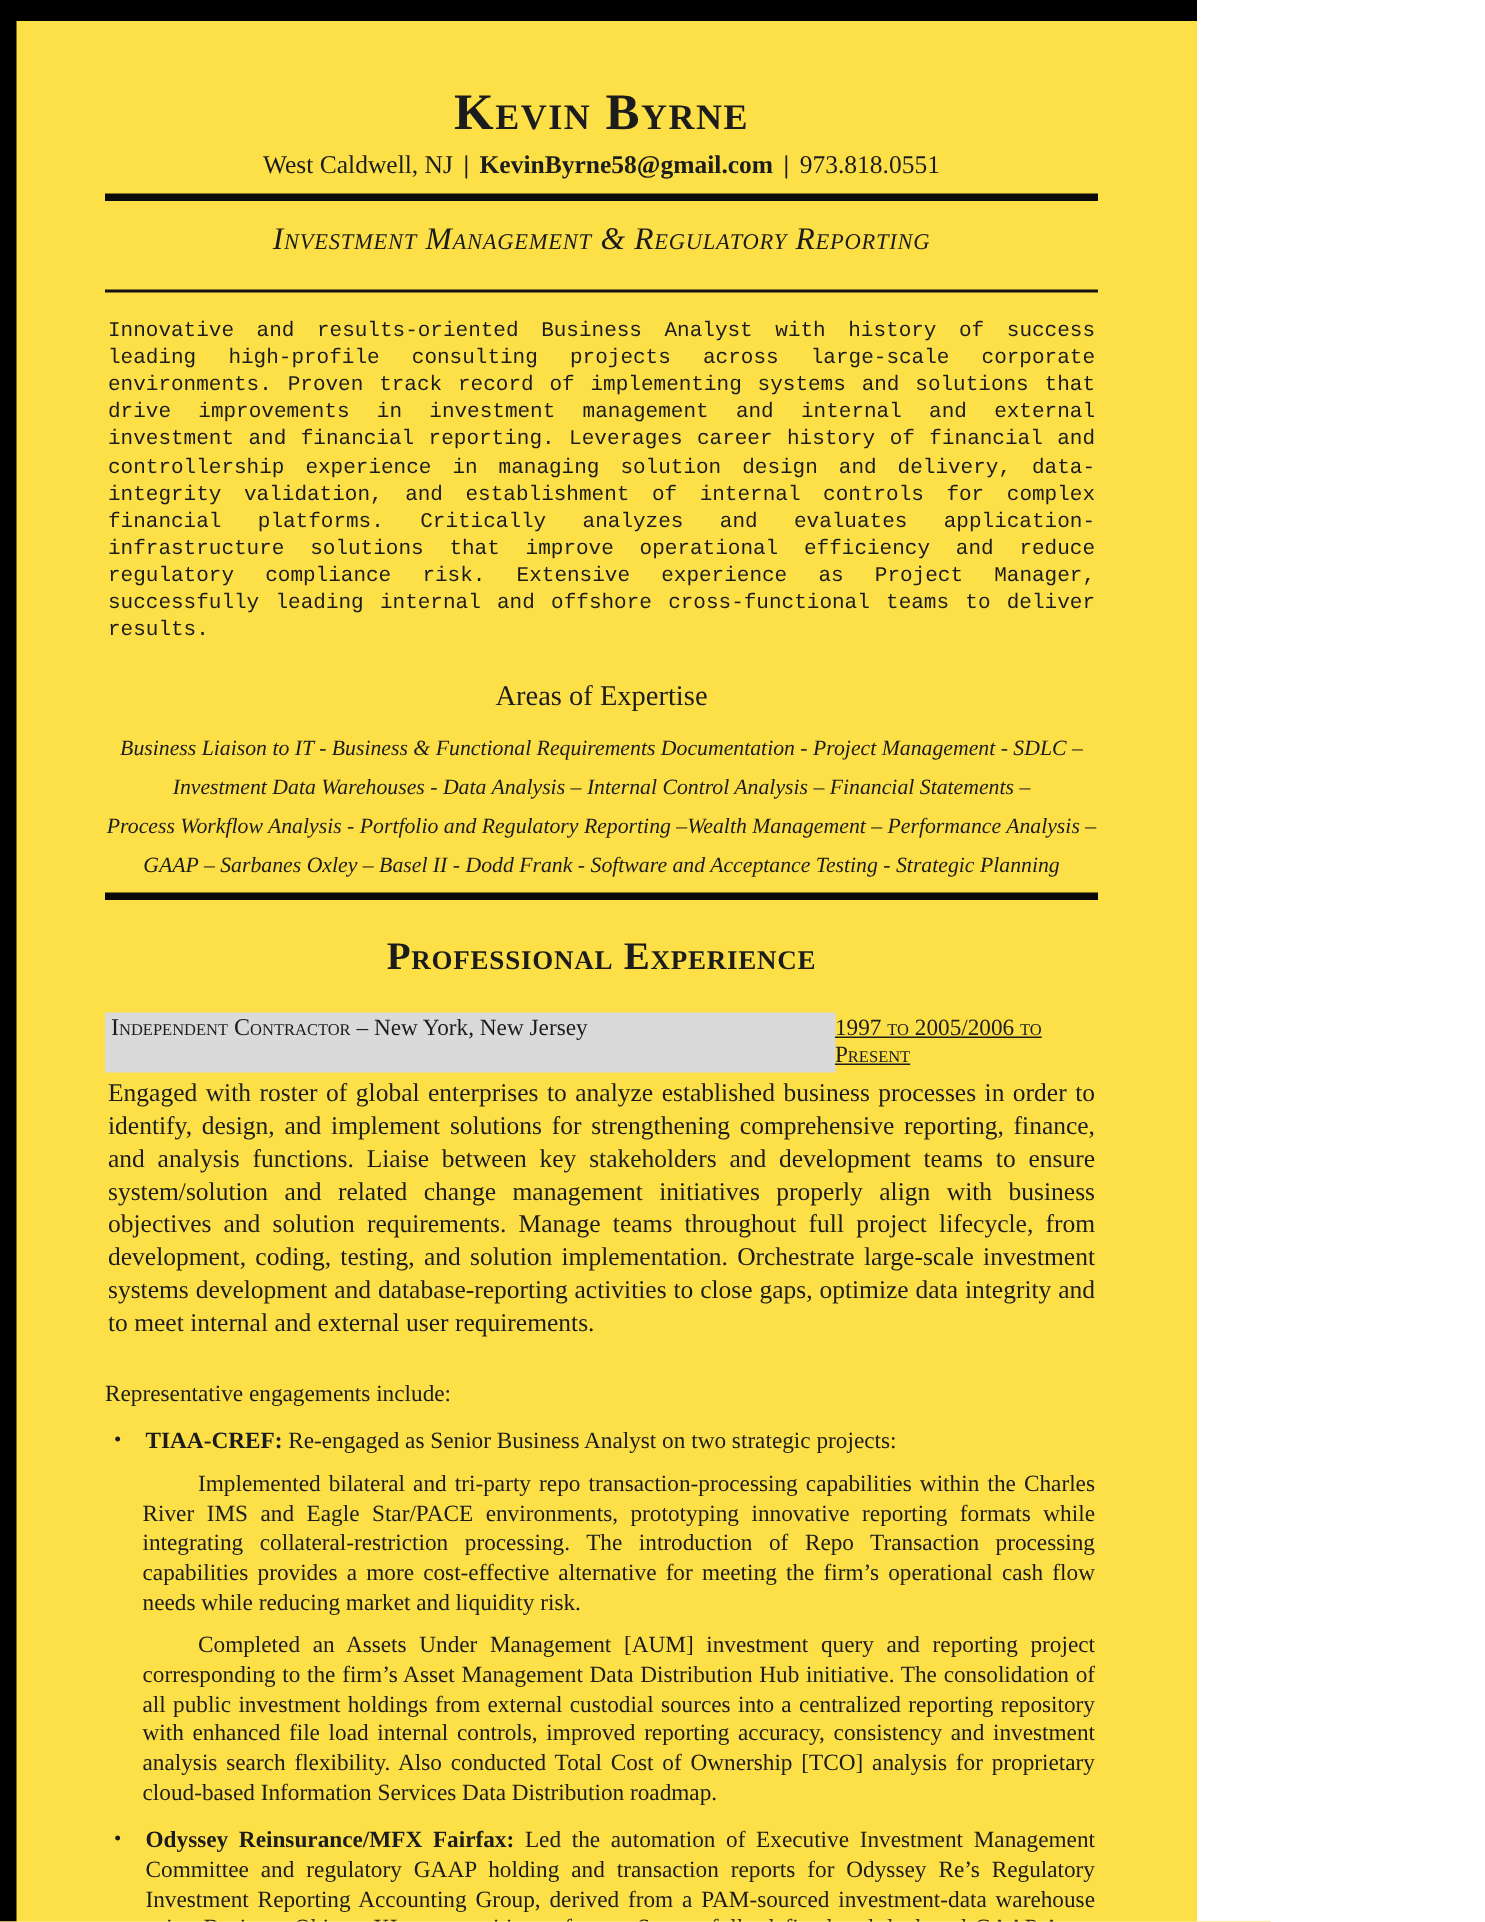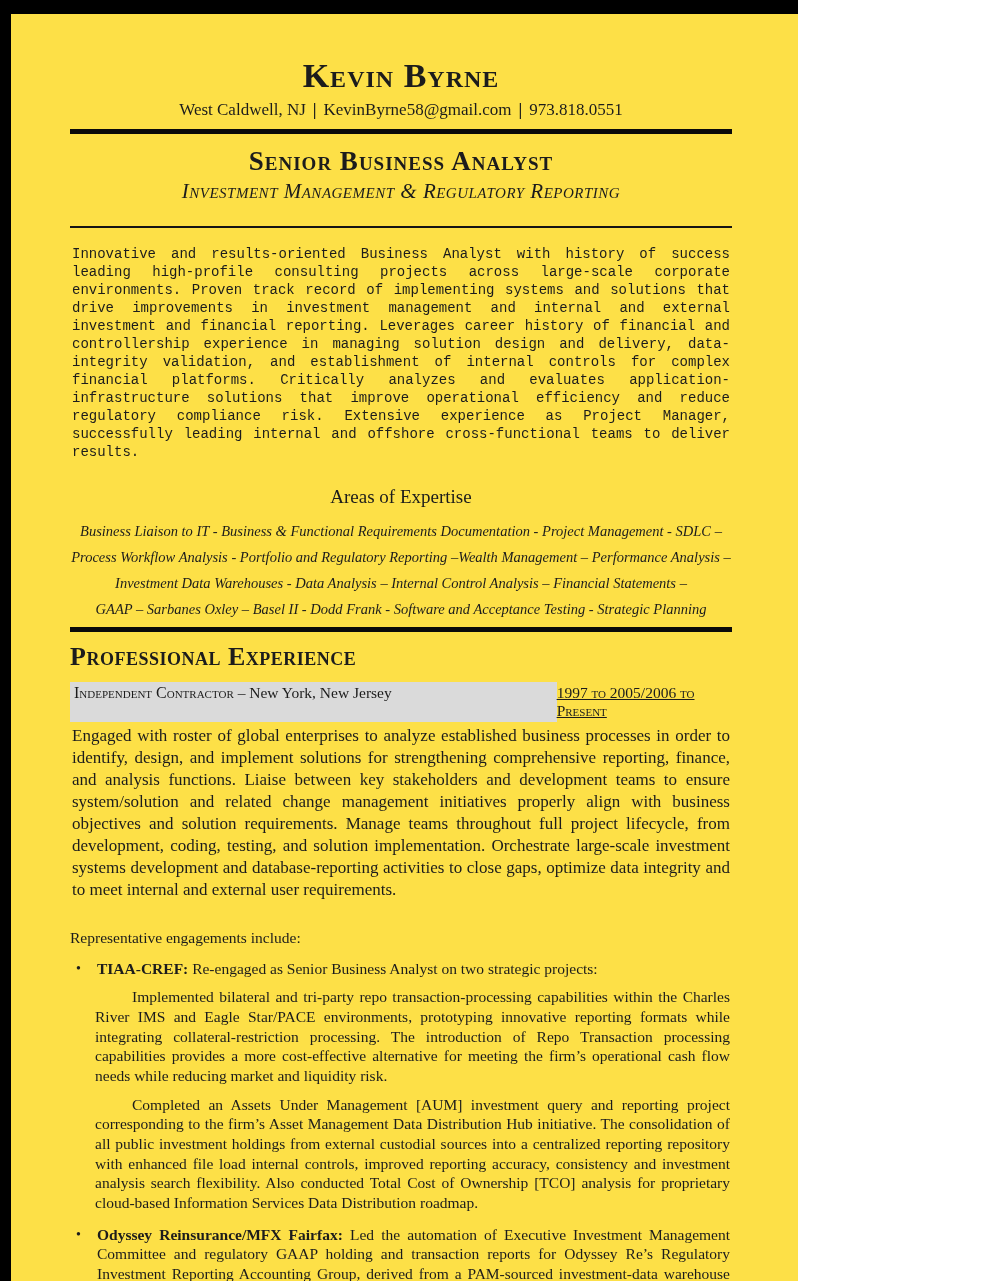--- a/index.html
+++ b/index.html
@@ -15,21 +15,21 @@
   }
   .scan-bar-top { position: absolute; top: 0; left: 0; width: 990px; height: 14px; background: #000; }
   .scan-bar-left { position: absolute; top: 0; left: 0; width: 11px; height: 1281px; background: #000; }
   .content { position: relative; padding: 56px 66px 0 70px; }
 
   .name {
     text-align: center; font-size: 34px; font-weight: bold;
     font-variant: small-caps; letter-spacing: 1px; margin: 0; line-height: 1.15;
   }
   .contact { text-align: center; font-size: 17px; margin: 5px 0 0; }
-  .contact .email { font-weight: normal; }
+  .contact .email { font-weight: bold; }
   .contact .sep { margin: 0 7px; font-weight: bold; }
 
   .rule-thick { height: 5px; background: #0a0a0a; margin-top: 9px; }
 
   .title-block { border-bottom: 2px solid #141414; padding: 11px 0 9px; text-align: center; }
   .role-title {
     font-size: 27px; font-weight: bold; font-variant: small-caps;
     letter-spacing: 1px; margin: 0; line-height: 1.2;
   }
   .specialty {
@@ -37,25 +37,25 @@
     font-weight: normal; margin: 2px 0 12px; letter-spacing: 0.5px; line-height: 1.2;
   }
 
   .summary { font-size: 14px; line-height: 1.29; text-align: justify; margin: 17px 2px 0; font-family: Liberation Mono, monospace; }
 
   .expertise { text-align: center; margin-top: 25px; }
   .expertise h4 { font-size: 19px; font-weight: normal; margin: 16px; }
   .exp-line { font-size: 14.5px; font-style: italic; margin: 10px 0 0; line-height: 1.1; }
 
   .section-heading {
-    text-align: left; font-size: 26px; font-weight: bold;
-    font-variant: small-caps; letter-spacing: 0.5px; margin: 9px 0 0; line-height: 1.2;
+    text-align: center; font-size: 26px; font-weight: bold;
+    font-variant: small-caps; letter-spacing: 0.5px; margin: 22px 0 0; line-height: 1.2;
   }
 
-  .employer-row { display: flex; justify-content: space-between; align-items: stretch; margin-top: 10px; font-size: 15.5px; }
+  .employer-row { display: flex; justify-content: space-between; align-items: stretch; margin-top: 22px; font-size: 15.5px; }
   .employer-cell { background: #dadada; flex: 0 0 72%; padding: 2px 6px 2px 4px; }
   .employer { font-variant: small-caps; font-size: 16px; }
   .dates { font-variant: small-caps; padding: 2px 0; text-decoration: underline; }
 
   .role-line { font-variant: small-caps; font-size: 16px; margin: 11px 0 0; }
 
   .body-par { font-size: 17px; line-height: 1.29; text-align: justify; margin: 3px 2px 0; }
   .intro { font-size: 15.5px; margin: 28px 0 0; }
 
   .bullet {
@@ -82,31 +82,30 @@
   <div class="content">
 
     <header>
       <h1 class="name">Kevin Byrne</h1>
       <p class="contact"><span>West Caldwell, NJ</span><span class="sep">|</span><span class="email">KevinByrne58@gmail.com</span><span class="sep">|</span><span>973.818.0551</span></p>
     </header>
 
     <div class="rule-thick"></div>
 
     <section class="title-block">
-      <h2 class="role-title">Senior Business Analyst</h2>
       <h3 class="specialty">Investment Management &amp; Regulatory Reporting</h3>
     </section>
 
     <p class="summary">Innovative and results-oriented Business Analyst with history of success leading high-profile consulting projects across large-scale corporate environments. Proven track record of implementing systems and solutions that drive improvements in investment management and internal and external investment and financial reporting. Leverages career history of financial and controllership experience in managing solution design and delivery, data-integrity validation, and establishment of internal controls for complex financial platforms. Critically analyzes and evaluates application-infrastructure solutions that improve operational efficiency and reduce regulatory compliance risk. Extensive experience as Project Manager, successfully leading internal and offshore cross-functional teams to deliver results.</p>
 
     <section class="expertise">
       <h4>Areas of Expertise</h4>
       <p class="exp-line">Business Liaison to IT - Business &amp; Functional Requirements Documentation - Project Management - SDLC –</p>
+      <p class="exp-line">Investment Data Warehouses - Data Analysis – Internal Control Analysis – Financial Statements –</p>
       <p class="exp-line">Process Workflow Analysis - Portfolio and Regulatory Reporting –Wealth Management – Performance Analysis –</p>
-      <p class="exp-line">Investment Data Warehouses - Data Analysis – Internal Control Analysis – Financial Statements –</p>
       <p class="exp-line">GAAP – Sarbanes Oxley – Basel II - Dodd Frank - Software and Acceptance Testing - Strategic Planning</p>
     </section>
 
     <div class="rule-thick"></div>
 
     <h2 class="section-heading">Professional Experience</h2>
 
     <div class="employer-row">
       <div class="employer-cell"><span class="employer">Independent Contractor</span> <span class="employer-loc">– New York, New Jersey</span></div>
       <div class="dates">1997 to 2005/2006 to Present</div>

